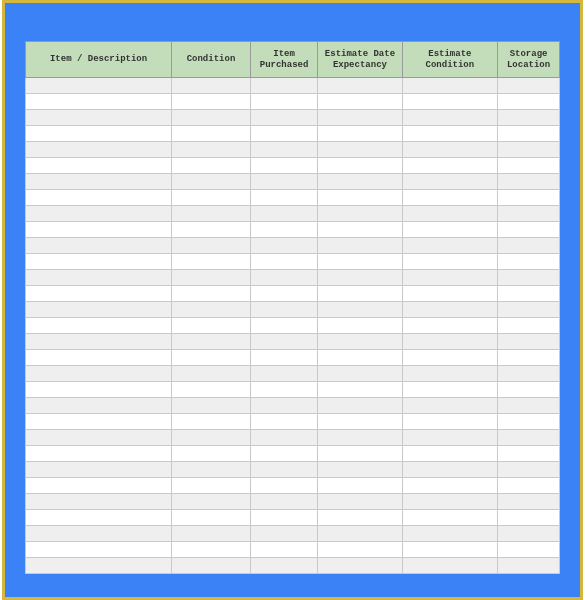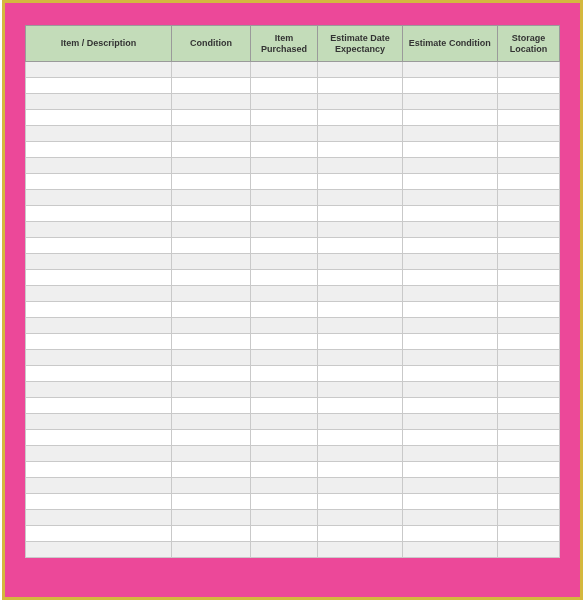--- a/index.html
+++ b/index.html
@@ -10,22 +10,23 @@
       font-family: Arial, sans-serif;
       position: relative;
     }
     .frame {
       position: absolute;
       top: 0;
       left: 2px;
       right: 2px;
       bottom: 0;
       border: 3px solid #d4b83e;
-      background: #ec4899;
-      padding: 22px 20px 10px 20px;
+      background: #3b82f6;
+      padding: 38px 20px 10px 20px;
+      font-family: Liberation Mono, monospace;
     }
     .table {
       width: 100%;
       border-collapse: collapse;
       table-layout: fixed;
     }
     .table th {
       background: #c3dcb9;
       border: 1px solid #9a9a9a;
       font-size: 9px;

